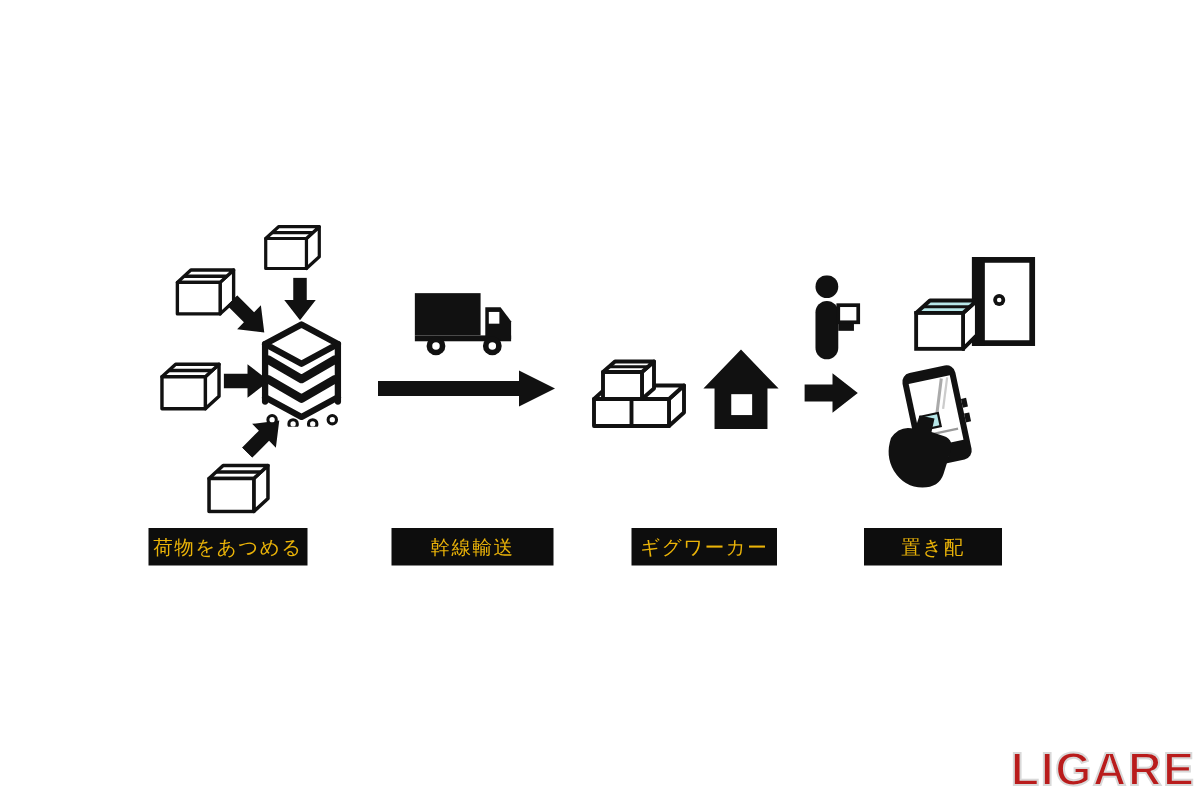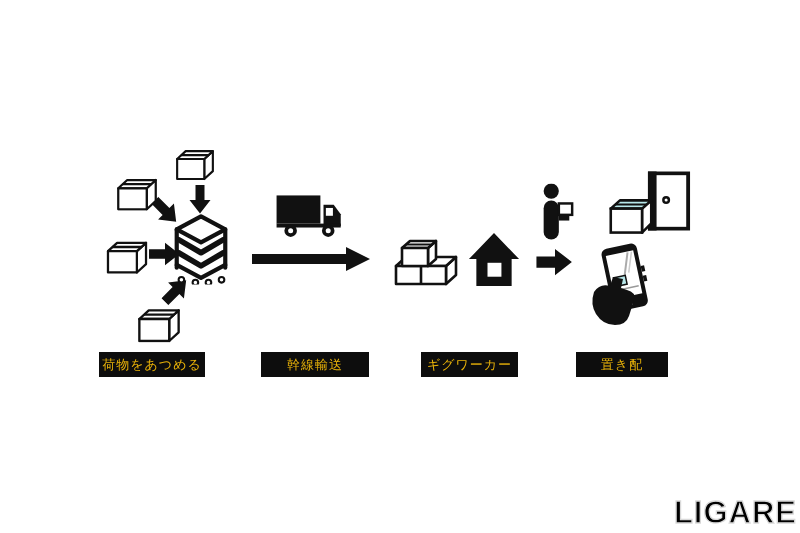--- a/index.html
+++ b/index.html
@@ -23,21 +23,21 @@
     display:flex;align-items:center;justify-content:center;
     box-sizing:border-box;
   }
   .watermark{
     position:absolute;
     right:3px;bottom:2px;
     font-family:"Liberation Sans","DejaVu Sans",sans-serif;
     font-size:31px;
     font-weight:bold;
     letter-spacing:1px;
-    color:#000000;
+    color:#b91c1c;
     -webkit-text-stroke:1.3px #d9d9d9;
   }
   .rot90{transform:rotate(90deg);}
   .rot45{transform:rotate(45deg);}
   .rotm45{transform:rotate(-45deg);}
 </style>
 </head>
 <body>
 
 <div class="canvas">

